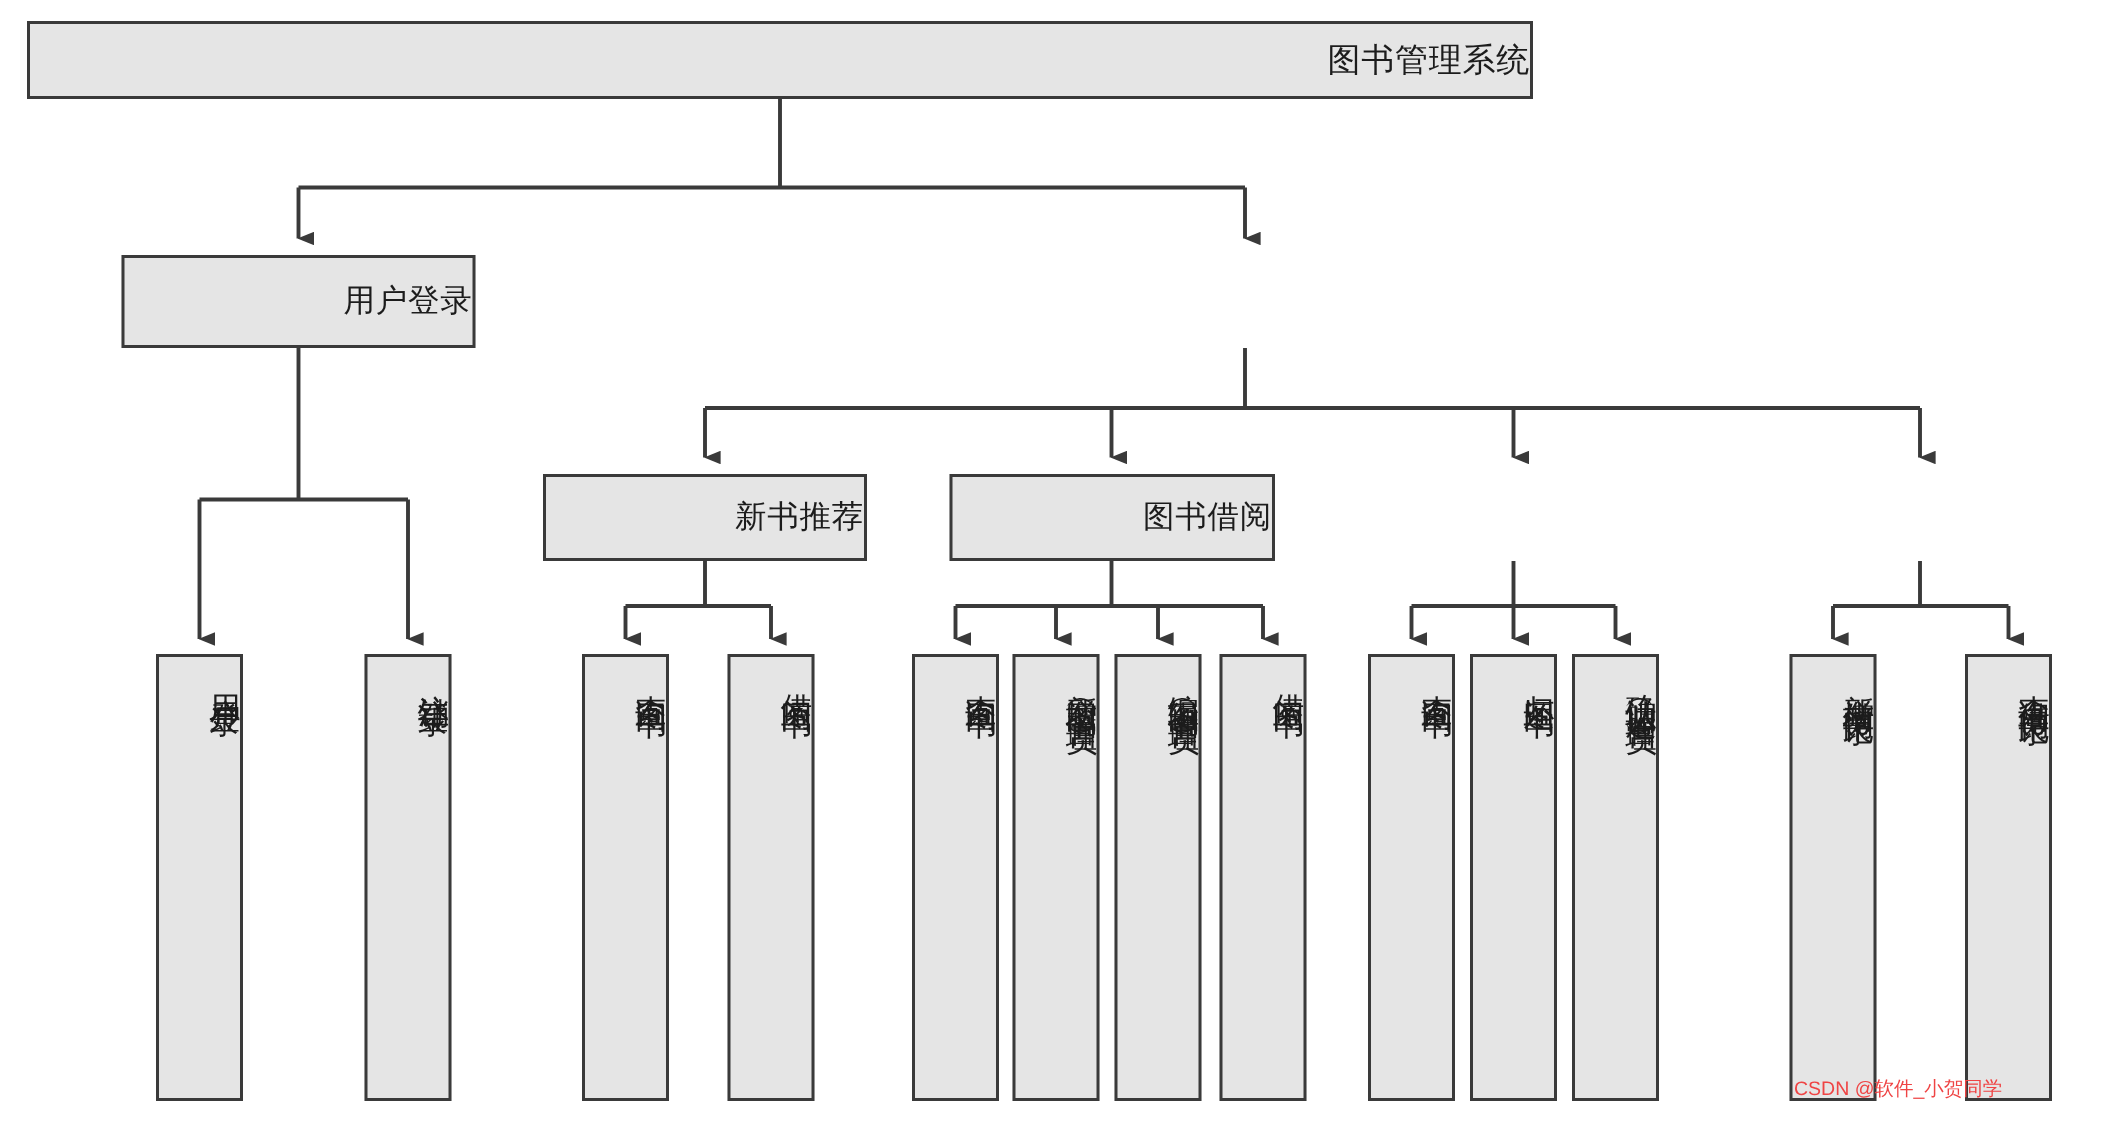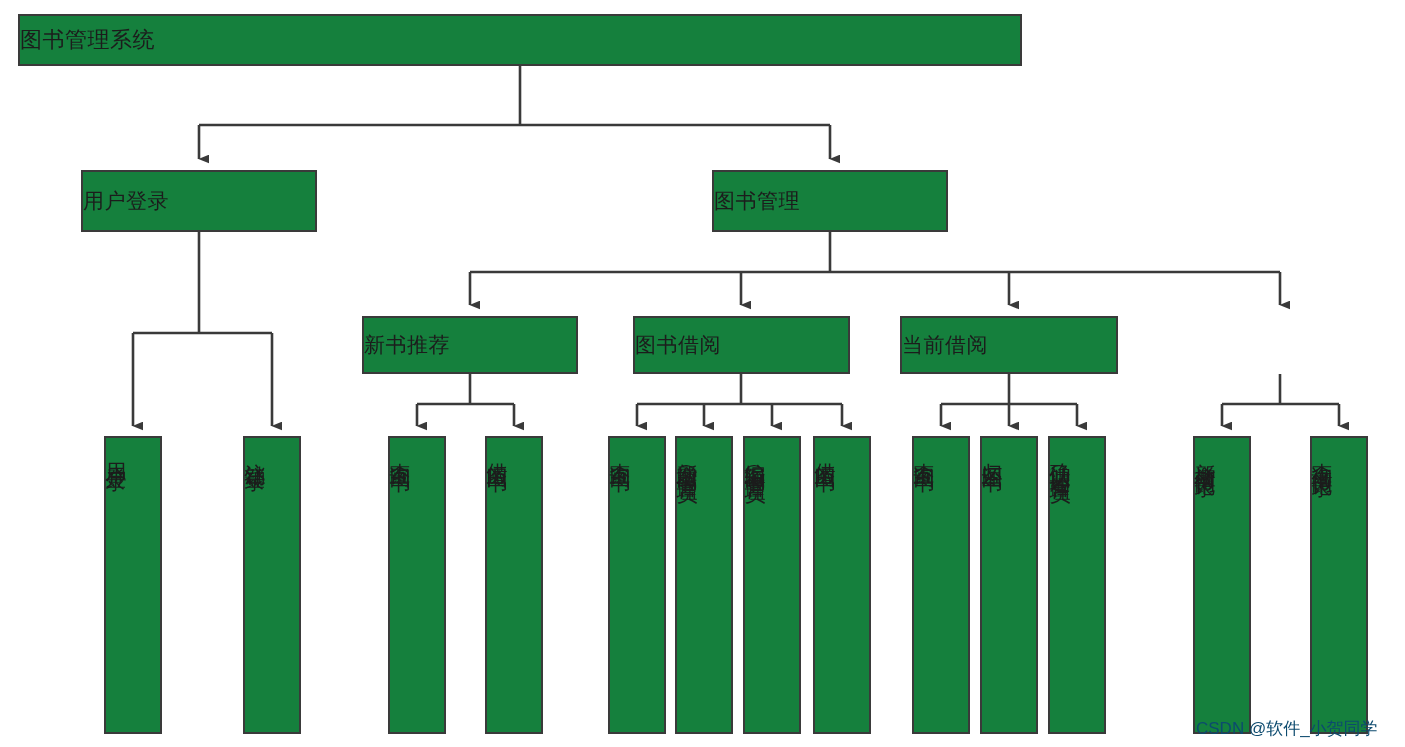--- a/index.html
+++ b/index.html
@@ -23,25 +23,25 @@
     position: absolute;
     left: 0;
     top: 0;
     width: 1405px;
     height: 747px;
     pointer-events: none;
   }
   .node {
     position: absolute;
     box-sizing: border-box;
-    background: #15803d;
+    background: #e5e5e5;
     border: 2.5px solid #3a3a3a;
     display: flex;
     align-items: center;
-    justify-content: flex-start;
+    justify-content: flex-end;
     z-index: 2;
   }
   .node .label {
     color: #1c1c1c;
     text-align: center;
     letter-spacing: 0.5px;
     line-height: 1.08;
     white-space: nowrap;
   }
   .node.horiz .label {
@@ -57,22 +57,22 @@
   .node.vert .label {
     writing-mode: vertical-rl;
     text-orientation: upright;
     font-size: 21px;
     letter-spacing: 3px;
     line-height: 1;
     -webkit-text-orientation: upright;
   }
   .watermark {
     position: absolute;
-    color: #0c4a6e;
-    font-size: 17px;
+    color: #ef4444;
+    font-size: 13px;
     white-space: nowrap;
     z-index: 3;
     font-family: "Liberation Sans", sans-serif;
   }
 </style>
 </head>
 <body>
 
 <div id="diagram-root">
 
@@ -127,32 +127,26 @@
     </g>
   </svg>
 
   <div class="node root horiz" style="left:18px; top:14px; width:1004px; height:52px;">
     <span class="label">图书管理系统</span>
   </div>
 
   <div class="node horiz" style="left:81px; top:170px; width:236px; height:62px;">
     <span class="label">用户登录</span>
   </div>
-  <div class="node horiz" style="left:712px; top:170px; width:236px; height:62px;">
-    <span class="label">图书管理</span>
-  </div>
 
   <div class="node horiz" style="left:633px; top:316px; width:217px; height:58px;">
     <span class="label">图书借阅</span>
   </div>
   <div class="node horiz" style="left:362px; top:316px; width:216px; height:58px;">
     <span class="label">新书推荐</span>
-  </div>
-  <div class="node horiz" style="left:900px; top:316px; width:218px; height:58px;">
-    <span class="label">当前借阅</span>
   </div>
 
   <div class="node vert" style="left:104px; top:436px; width:58px; height:298px;">
     <span class="label">用户登录</span>
   </div>
   <div class="node vert" style="left:243px; top:436px; width:58px; height:298px;">
     <span class="label">注销登录</span>
   </div>
 
   <div class="node vert" style="left:388px; top:436px; width:58px; height:298px;">

